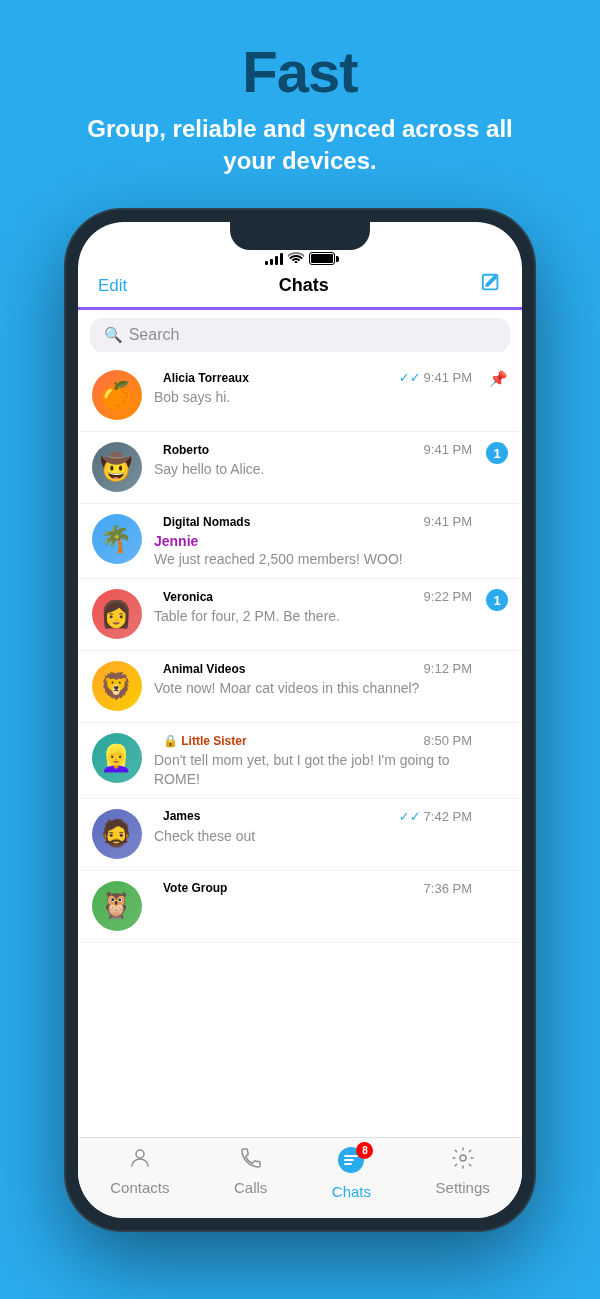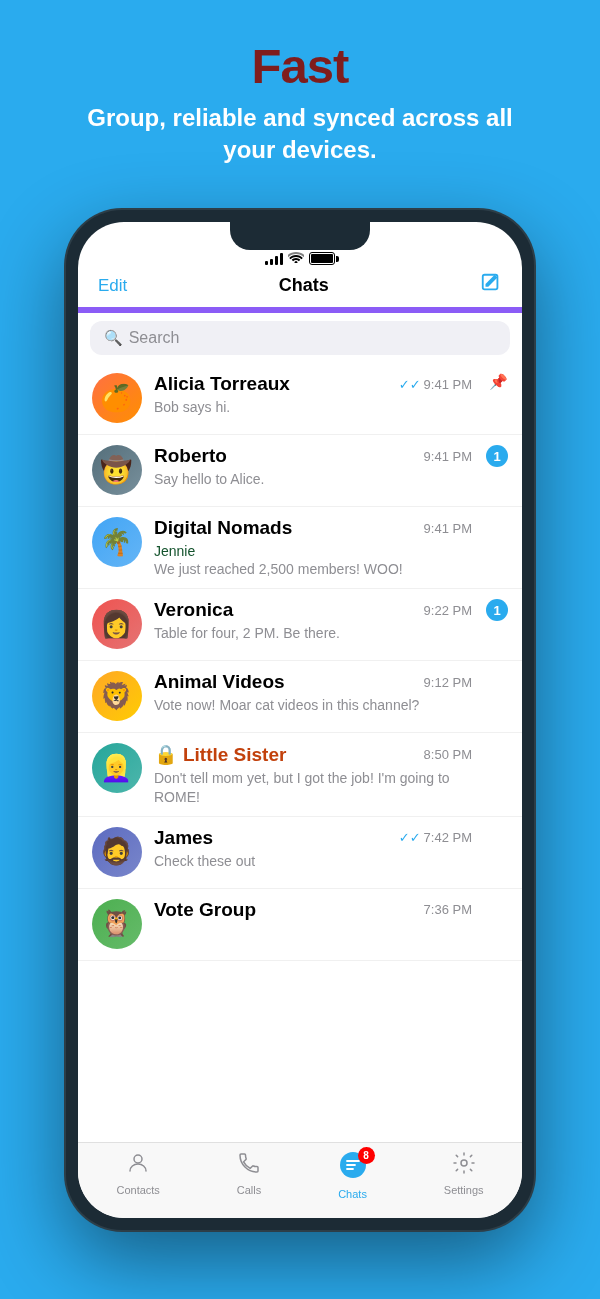--- a/index.html
+++ b/index.html
@@ -12,23 +12,23 @@
       position: relative;
     }
 
     
     .hero-section {
       text-align: center;
       padding-top: 38px;
       padding-bottom: 28px;
     }
     .hero-title {
-      font-size: 49px;
+      font-size: 58px;
       font-weight: 900;
-      color: #7f1d1d;
+      color: #0c4a6e;
       letter-spacing: -1px;
     }
     .hero-subtitle {
       font-size: 24px;
       font-weight: 700;
       color: white;
       line-height: 1.35;
       margin-top: 8px;
       padding: 0 60px;
     }
@@ -134,21 +134,21 @@
       width: 100%;
       border-radius: 1px;
     }
 
     
     .nav-bar {
       display: flex;
       align-items: center;
       justify-content: space-between;
       padding: 6px 20px 8px;
-      border-bottom: 6px solid #8b5cf6;
+      border-bottom: 3px solid #8b5cf6;
     }
     .nav-edit {
       font-size: 17px;
       color: #2AABEE;
       font-weight: 400;
     }
     .nav-title {
       font-size: 18px;
       font-weight: 700;
       color: #000;
@@ -213,42 +213,43 @@
       flex: 1;
       min-width: 0;
     }
     .chat-header {
       display: flex;
       justify-content: space-between;
       align-items: center;
       margin-bottom: 3px;
     }
     .chat-name {
-      font-size: 19px;
+      font-size: 12px;
       font-weight: 600;
       color: #000;
+      margin-left: 9px;
     }
     .chat-name.green { color: #c2410c; }
     .chat-time {
       font-size: 13px;
       color: #8e8e93;
       white-space: nowrap;
     }
     .chat-preview {
       font-size: 14px;
       color: #8e8e93;
       line-height: 1.3;
       overflow: hidden;
       display: -webkit-box;
       -webkit-line-clamp: 2;
       -webkit-box-orient: vertical;
     }
     .chat-preview strong {
-      font-weight: 400;
-      color: #14532d;
+      font-weight: 700;
+      color: #a21caf;
     }
     .chat-meta {
       display: flex;
       flex-direction: column;
       align-items: flex-end;
       gap: 4px;
       min-width: 24px;
     }
     .unread-badge {
       background: #2AABEE;
@@ -291,21 +292,21 @@
       gap: 3px;
       cursor: pointer;
     }
     .tab-icon {
       font-size: 22px;
       color: #8e8e93;
       position: relative;
     }
     .tab-icon.active { color: #2AABEE; }
     .tab-label {
-      font-size: 11px;
+      font-size: 15px;
       color: #8e8e93;
     }
     .tab-label.active { color: #2AABEE; }
     .tab-badge {
       position: absolute;
       top: -4px;
       right: -8px;
       background: red;
       color: white;
       border-radius: 10px;

